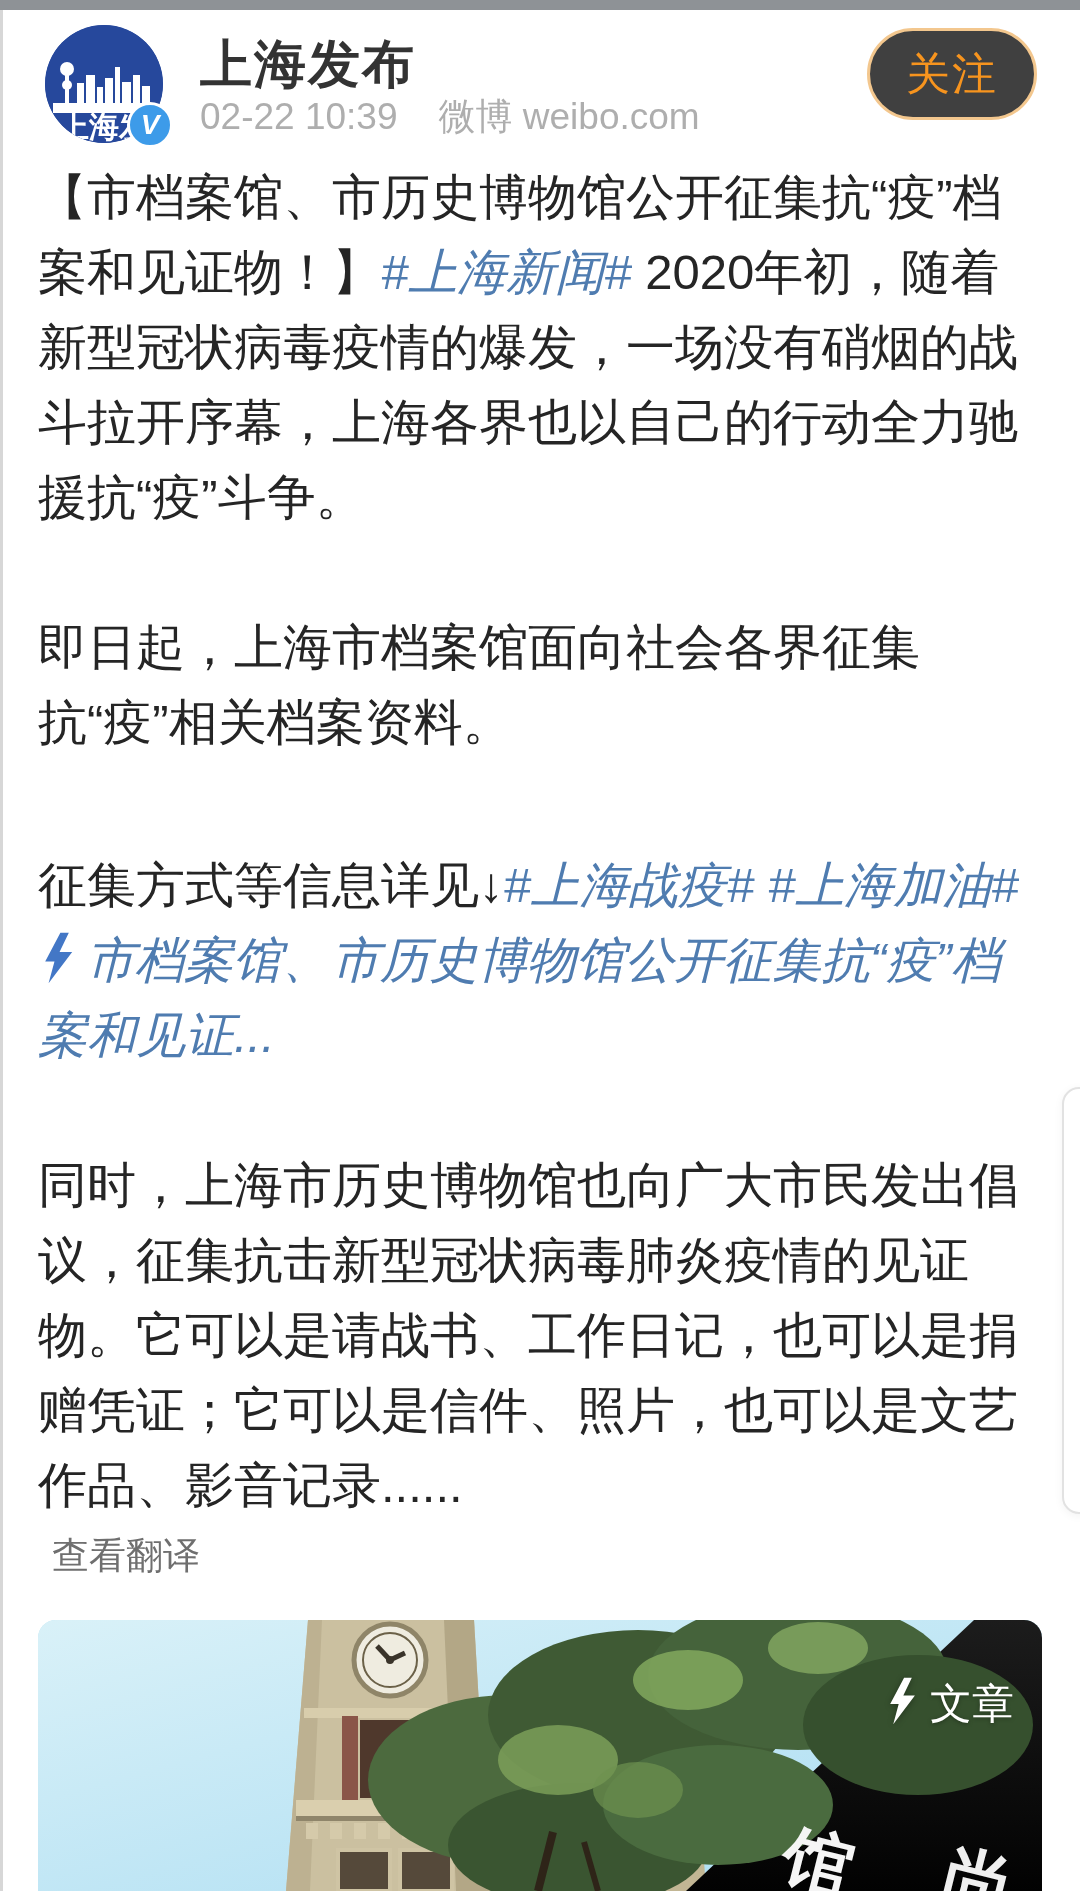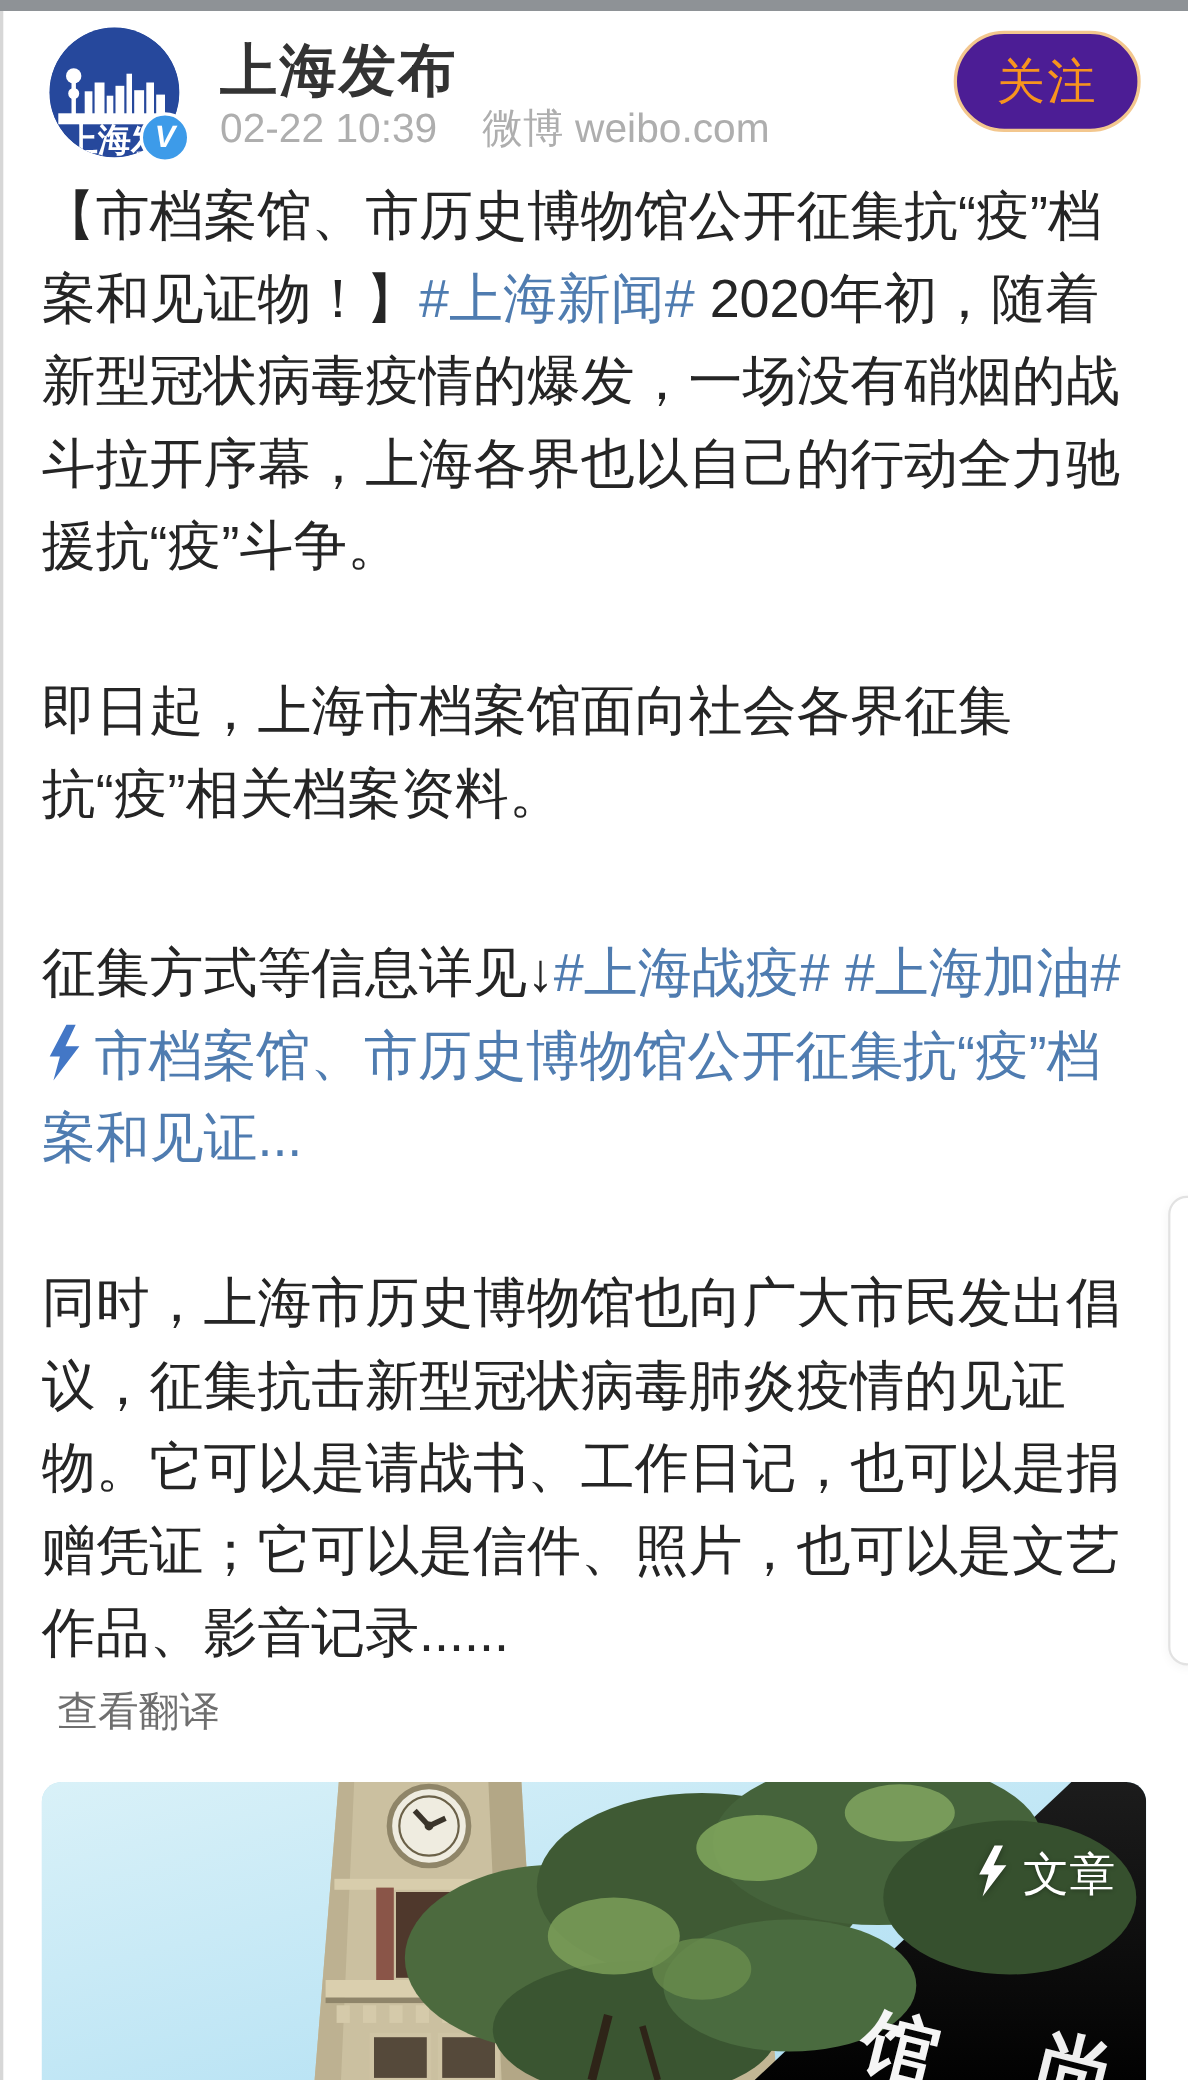--- a/index.html
+++ b/index.html
@@ -24,32 +24,32 @@
     color:#ffffff; font-weight:bold; font-style:italic; font-size:28px;
     display:flex; align-items:center; justify-content:center; z-index:3;
   }
   .uname { position:absolute; left:200px; top:20px; font-size:52px; font-weight:700; color:#333333; letter-spacing:2px; }
   .meta  { position:absolute; left:200px; top:82px; font-size:37px; color:#aeaeae; white-space:nowrap; }
   .meta .src { margin-left:41px; }
   .follow {
     position:absolute; right:43px; top:18px; width:170px; height:92px;
     border:3px solid #f3c78e; border-radius:46px;
     color:#f7941e; font-size:44px; display:flex; align-items:center; justify-content:center;
-    background:#4c1d95; letter-spacing:2px;
+    background:#404040; letter-spacing:2px;
   }
 
   
   .content {
     margin:0 38px; font-size:49px; line-height:75px; color:#252525;
     word-break:break-all; overflow-wrap:anywhere; text-align:left;
   }
   .content p { margin-bottom:75px; }
   .content p.gap-lg { margin-bottom:88px; }
   .content p:last-child { margin-bottom:0; }
-  .tag, .artlink { color:#4f7cb0; }
+  .tag, .artlink { color:#4f7cb0;font-style:italic; }
   .tag2 { margin-left:14px; }
   .bolt-inline { display:inline-block; width:38px; height:54px; vertical-align:-8px; margin-right:10px; }
   .translate { margin:8px 0 0 52px; font-size:37px; color:#6f6f6f; }
 
   
   .float-card {
     position:absolute; right:-16px; top:1087px; width:34px; height:427px;
     background:#ffffff; border:2px solid #e2e2e2; border-radius:22px;
     box-shadow:0 2px 10px rgba(0,0,0,0.05); z-index:4;
   }

